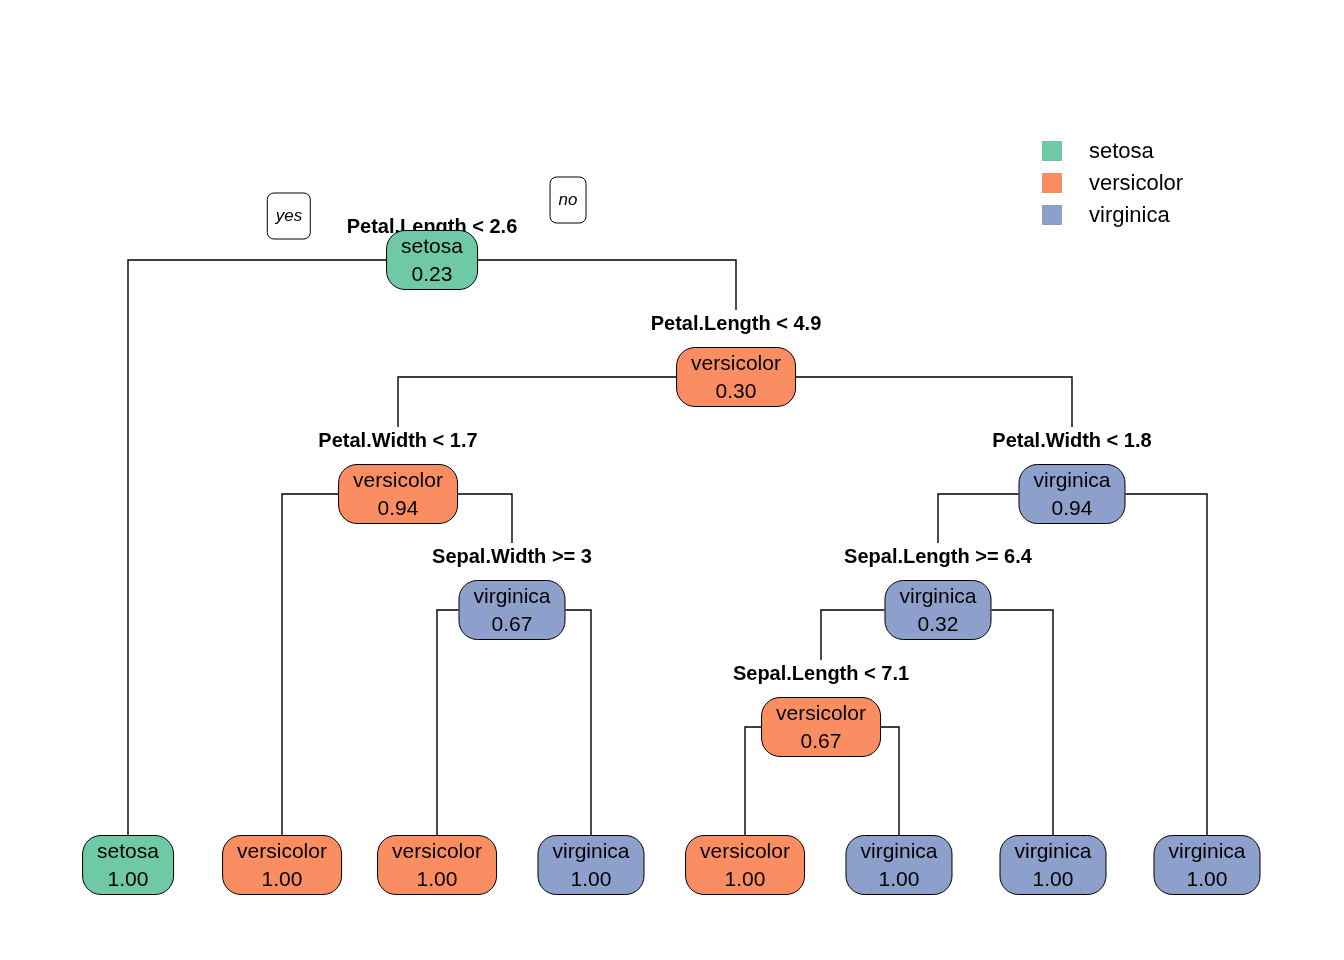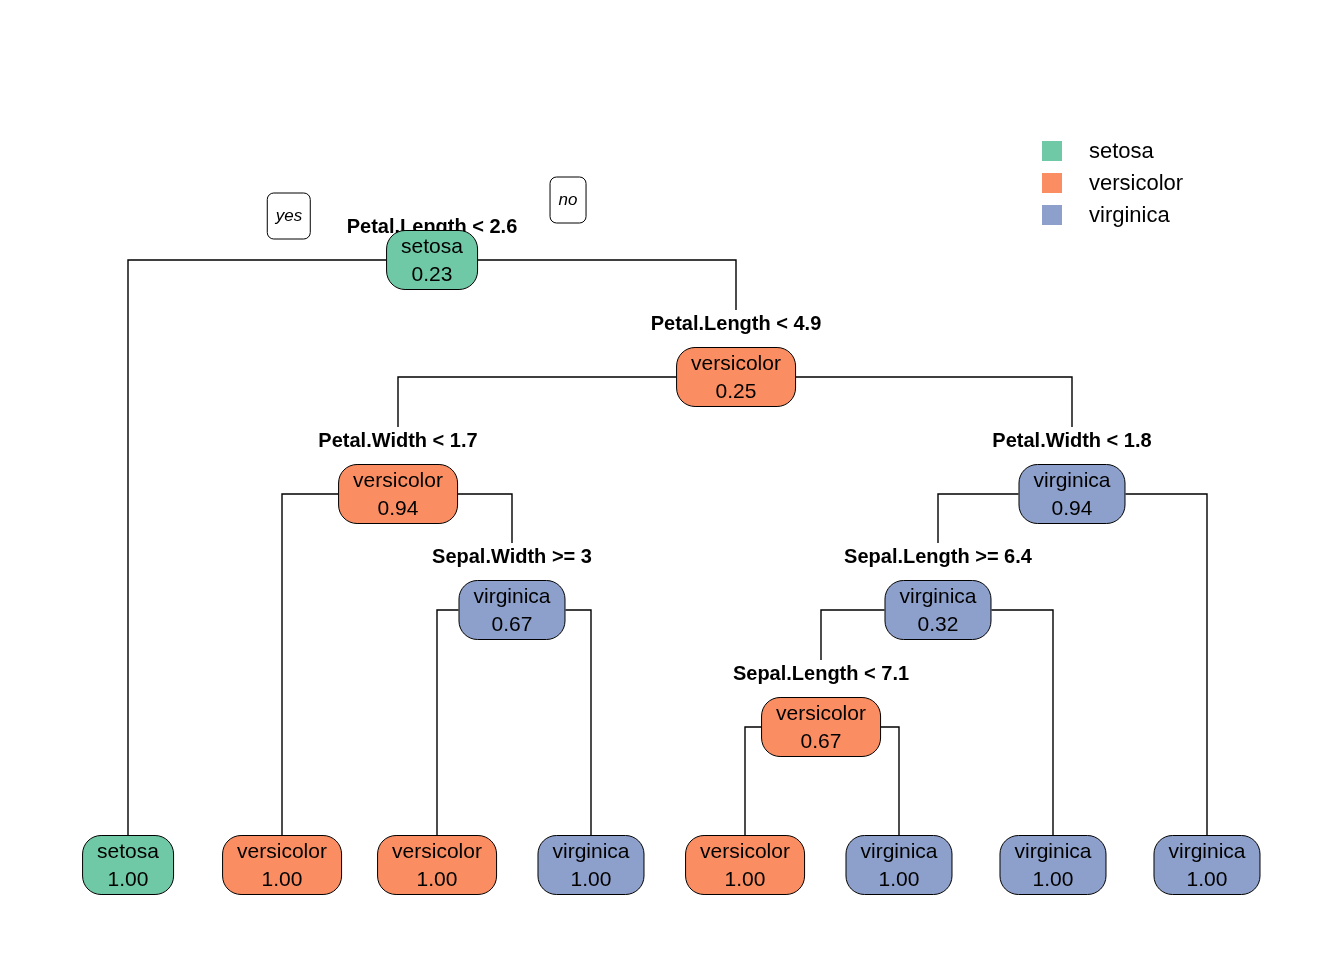--- a/index.html
+++ b/index.html
@@ -62,21 +62,21 @@
 
   <div id="tree-layer">
       <div class="split-label" style="left: 432px; top: 206px; margin-top: 20px;">Petal.Length &lt; 2.6</div>
       <div class="node" style="left: 432px; top: 260px; background: rgb(111, 201, 166);">
         <div>setosa</div>
         <div>0.23</div>
       </div>
       <div class="split-label" style="left: 736px; top: 323px;">Petal.Length &lt; 4.9</div>
       <div class="node" style="left: 736px; top: 377px; background: rgb(251, 141, 98);">
         <div>versicolor</div>
-        <div>0.25</div>
+        <div>0.30</div>
       </div>
       <div class="split-label" style="left: 398px; top: 440px;">Petal.Width &lt; 1.7</div>
       <div class="node" style="left: 398px; top: 494px; background: rgb(251, 141, 98);">
         <div>versicolor</div>
         <div>0.94</div>
       </div>
       <div class="split-label" style="left: 512px; top: 556px;">Sepal.Width &gt;= 3</div>
       <div class="node" style="left: 512px; top: 610px; background: rgb(141, 160, 203);">
         <div>virginica</div>
         <div>0.67</div>

